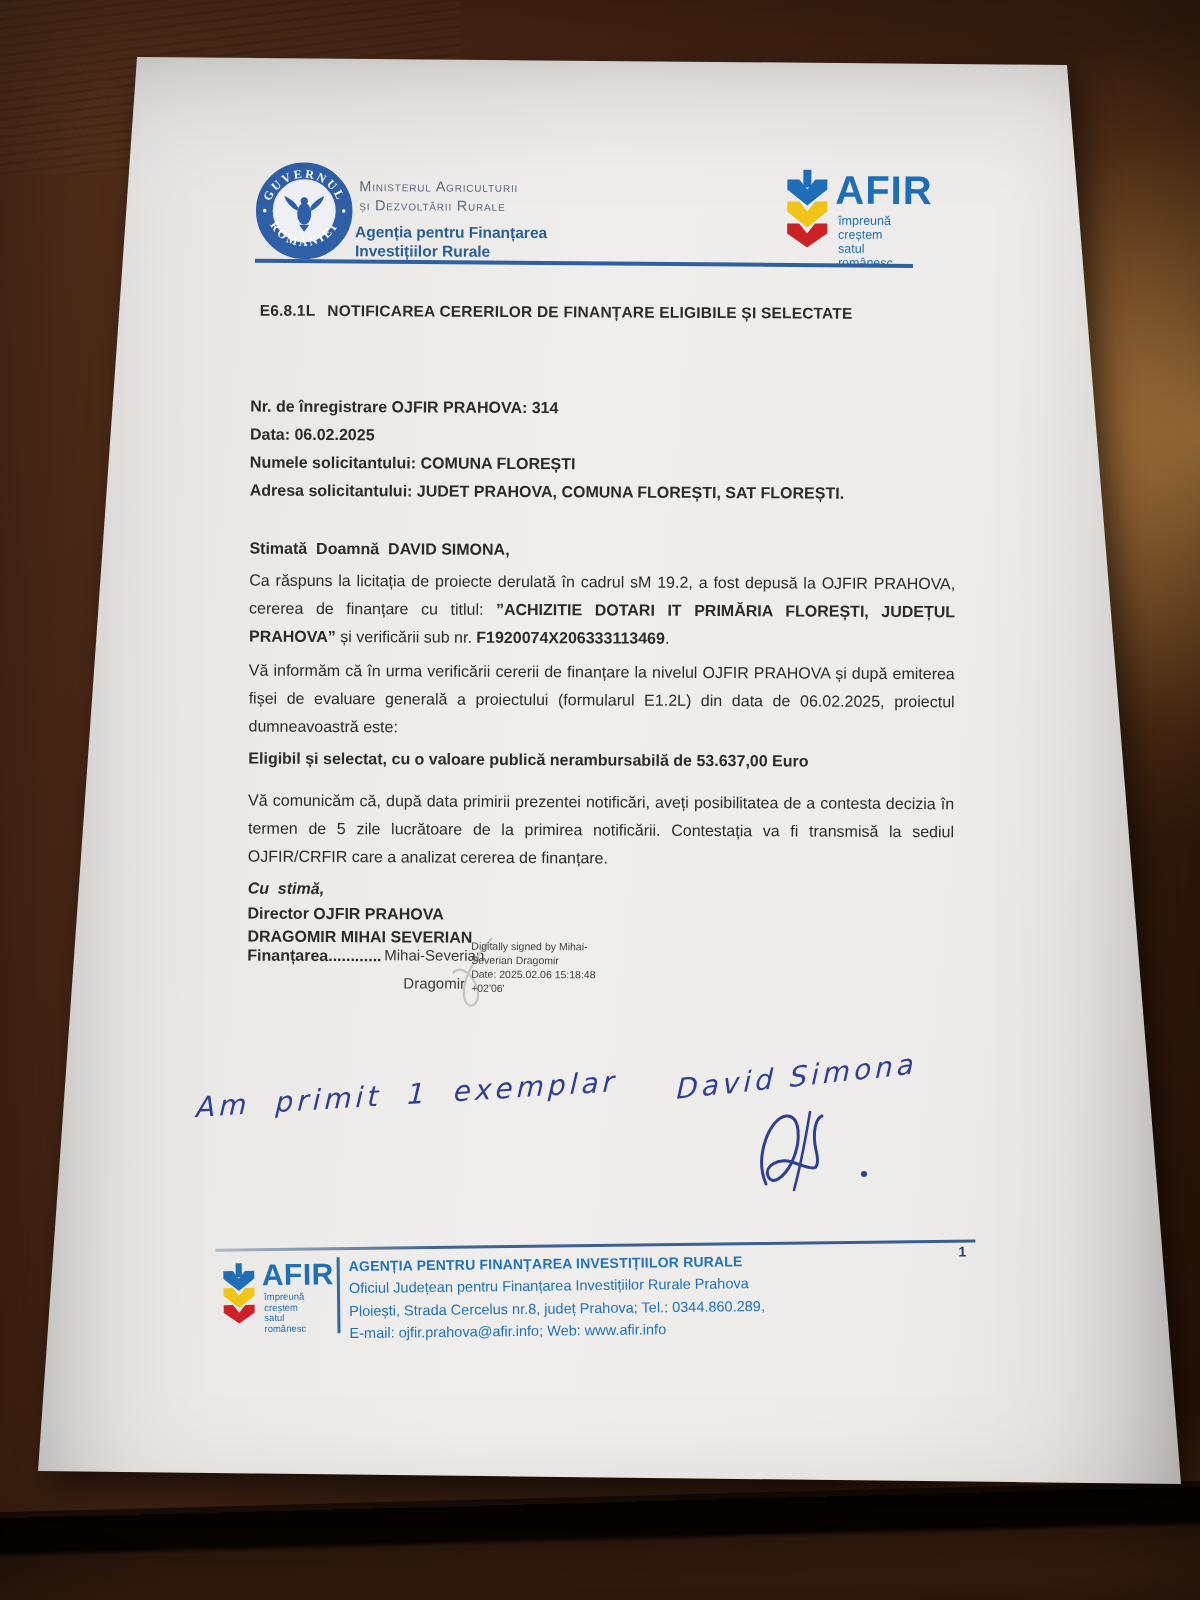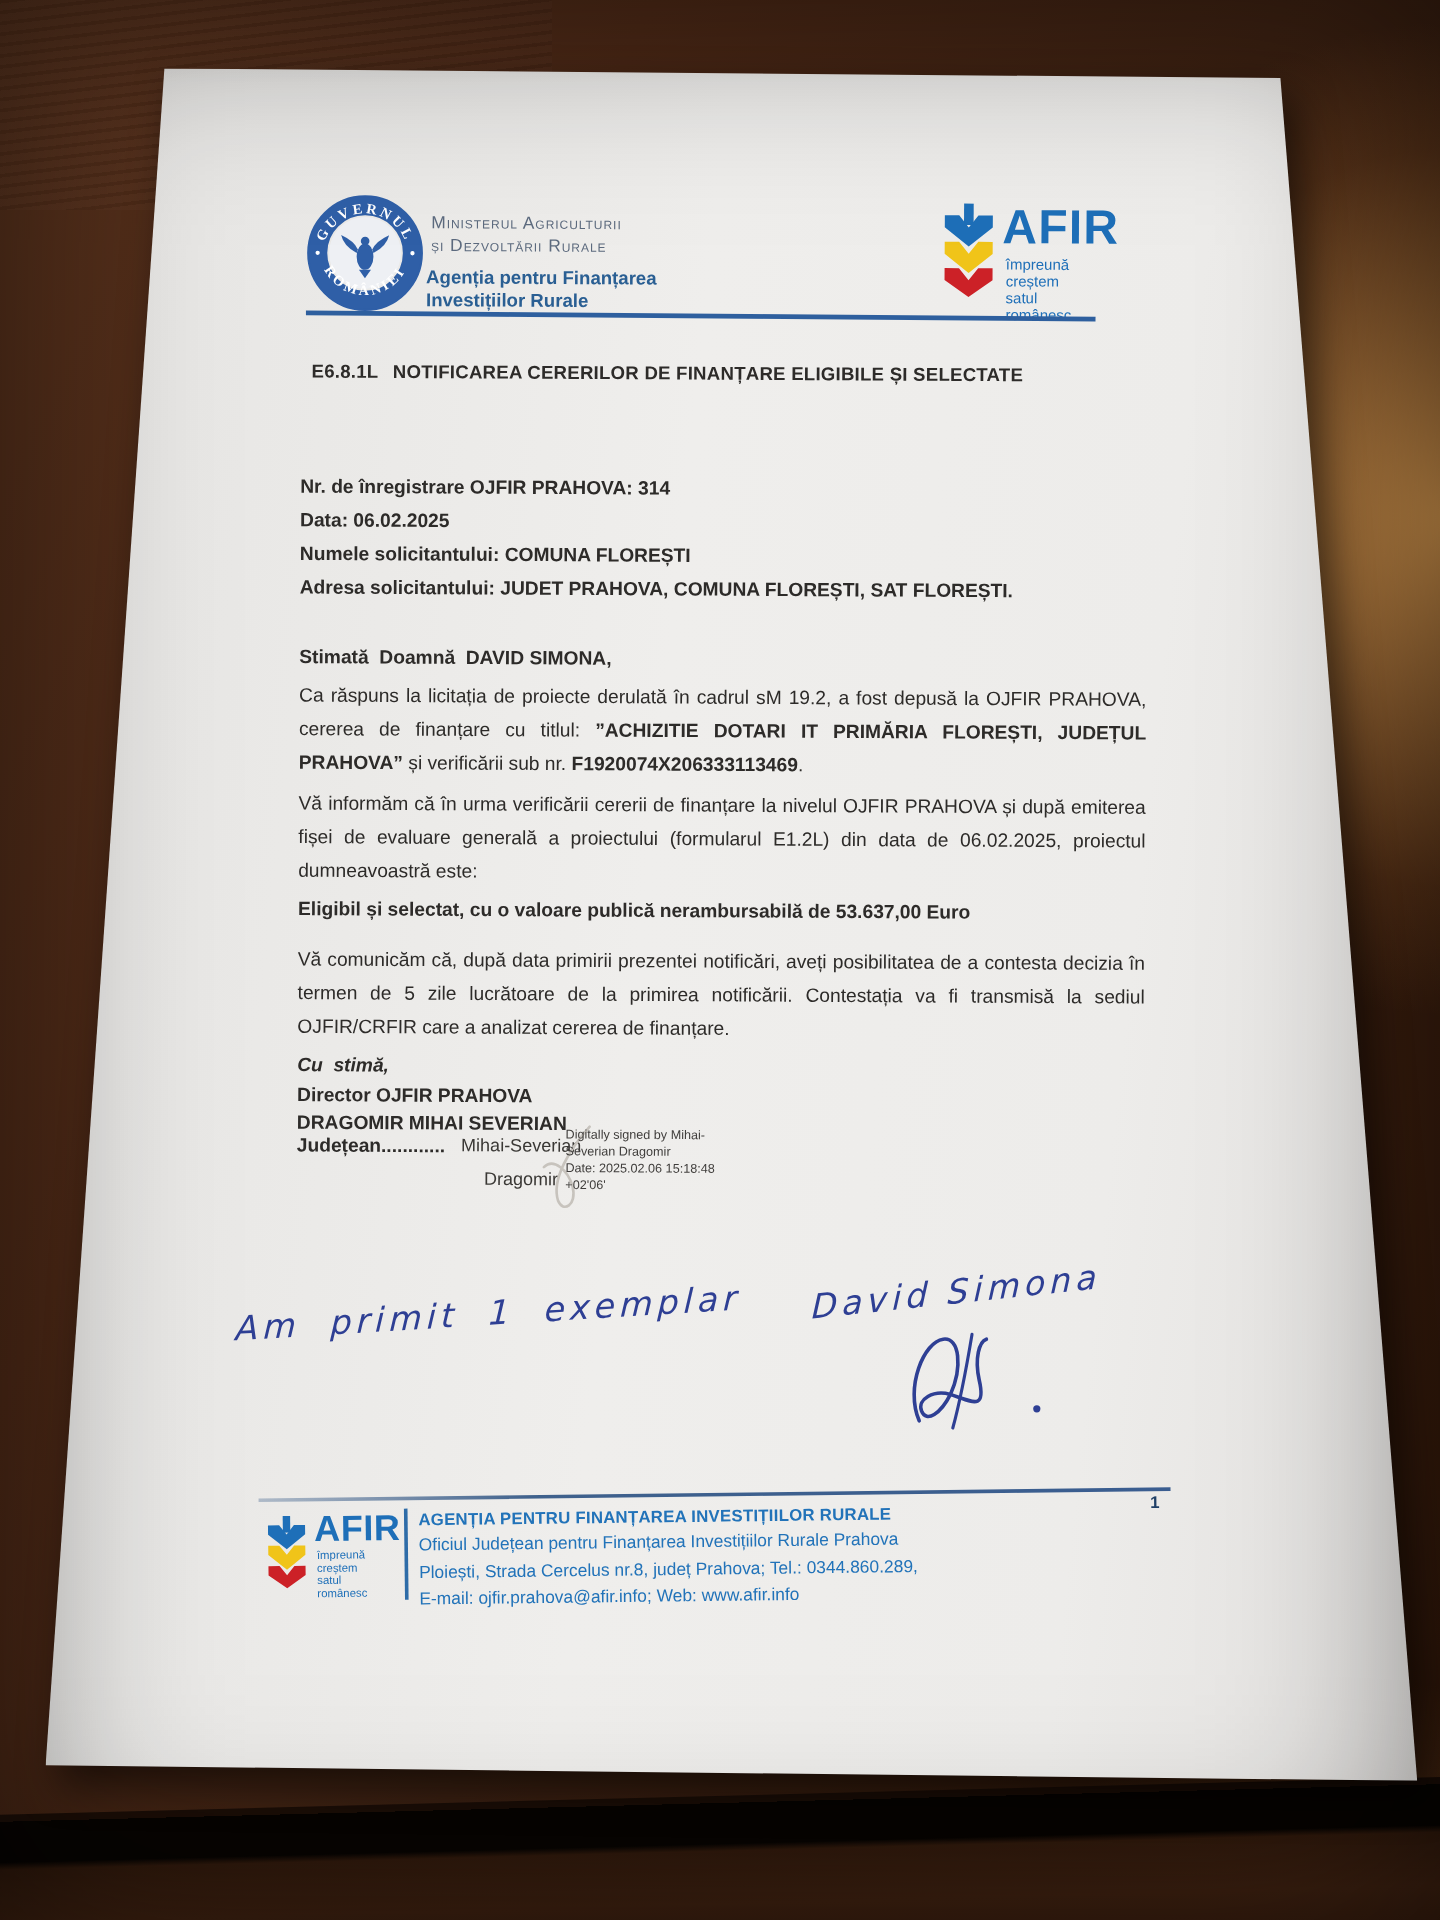--- a/index.html
+++ b/index.html
@@ -158,21 +158,21 @@
         <div class="blk p2 just">Vă informăm că în urma verificării cererii de finanțare la nivelul OJFIR PRAHOVA și după emiterea fișei de evaluare generală a proiectului (formularul E1.2L) din data de 06.02.2025, proiectul dumneavoastră este:</div>
 
         <div class="blk result">Eligibil și selectat, cu o valoare publică nerambursabilă de 53.637,00 Euro</div>
 
         <div class="blk p3 just">Vă comunicăm că, după data primirii prezentei notificări, aveți posibilitatea de a contesta decizia în termen de 5 zile lucrătoare de la primirea notificării. Contestația va fi transmisă la sediul OJFIR/CRFIR care a analizat cererea de finanțare.</div>
 
         <div class="blk closing keepsp">Cu  stimă,</div>
         <div class="blk signer-role">Director OJFIR PRAHOVA</div>
         <div class="blk signer-name">DRAGOMIR MIHAI SEVERIAN</div>
 
-        <div class="sig-label">Județean............</div>
+        <div class="sig-label">Finanțarea............</div>
         <div class="dsig-name">
           <div>Mihai-Severian</div>
           <div>Dragomir</div>
         </div>
         <svg class="flourish" width="56" height="80" viewBox="0 0 56 80">
           <path d="M44,4 C28,22 12,48 18,66 C22,76 34,70 30,54 C26,40 14,30 6,38" fill="none" stroke="#c7c3bd" stroke-width="2.2" stroke-linecap="round"></path>
         </svg>
         <div class="dsig-details">
           <div>Digitally signed by Mihai-</div>
           <div>Severian Dragomir</div>

